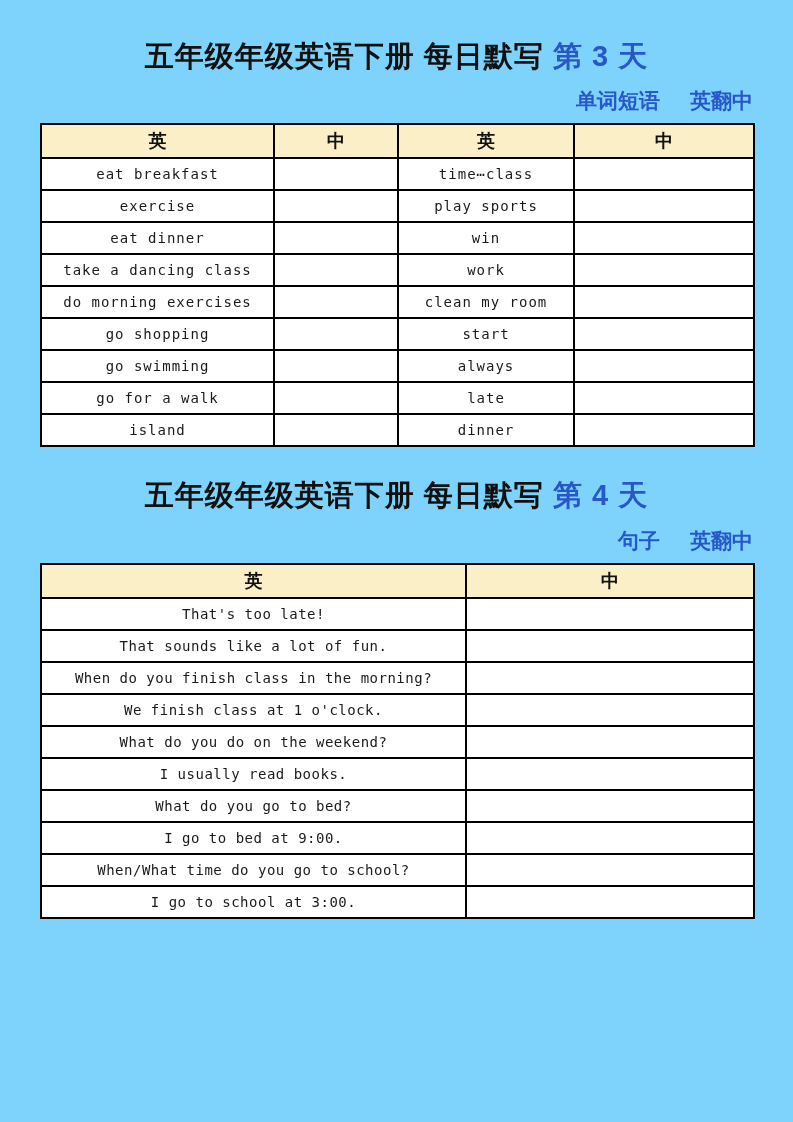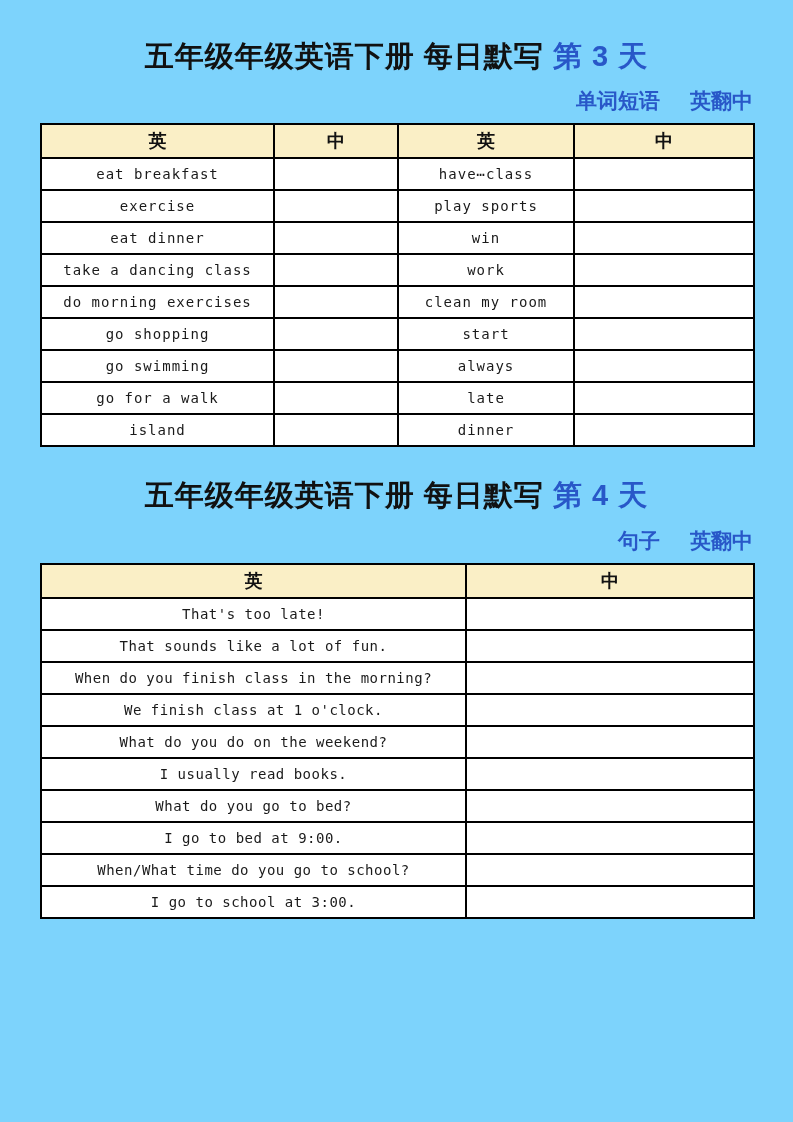--- a/index.html
+++ b/index.html
@@ -95,21 +95,21 @@
             <th>英</th>
             <th>中</th>
             <th>英</th>
             <th>中</th>
           </tr>
         </thead>
         <tbody>
             <tr>
               <td>eat breakfast</td>
               <td></td>
-              <td>have⋯class</td>
+              <td>time⋯class</td>
               <td></td>
             </tr>
             <tr>
               <td>exercise</td>
               <td></td>
               <td>play sports</td>
               <td></td>
             </tr>
             <tr>
               <td>eat dinner</td>

